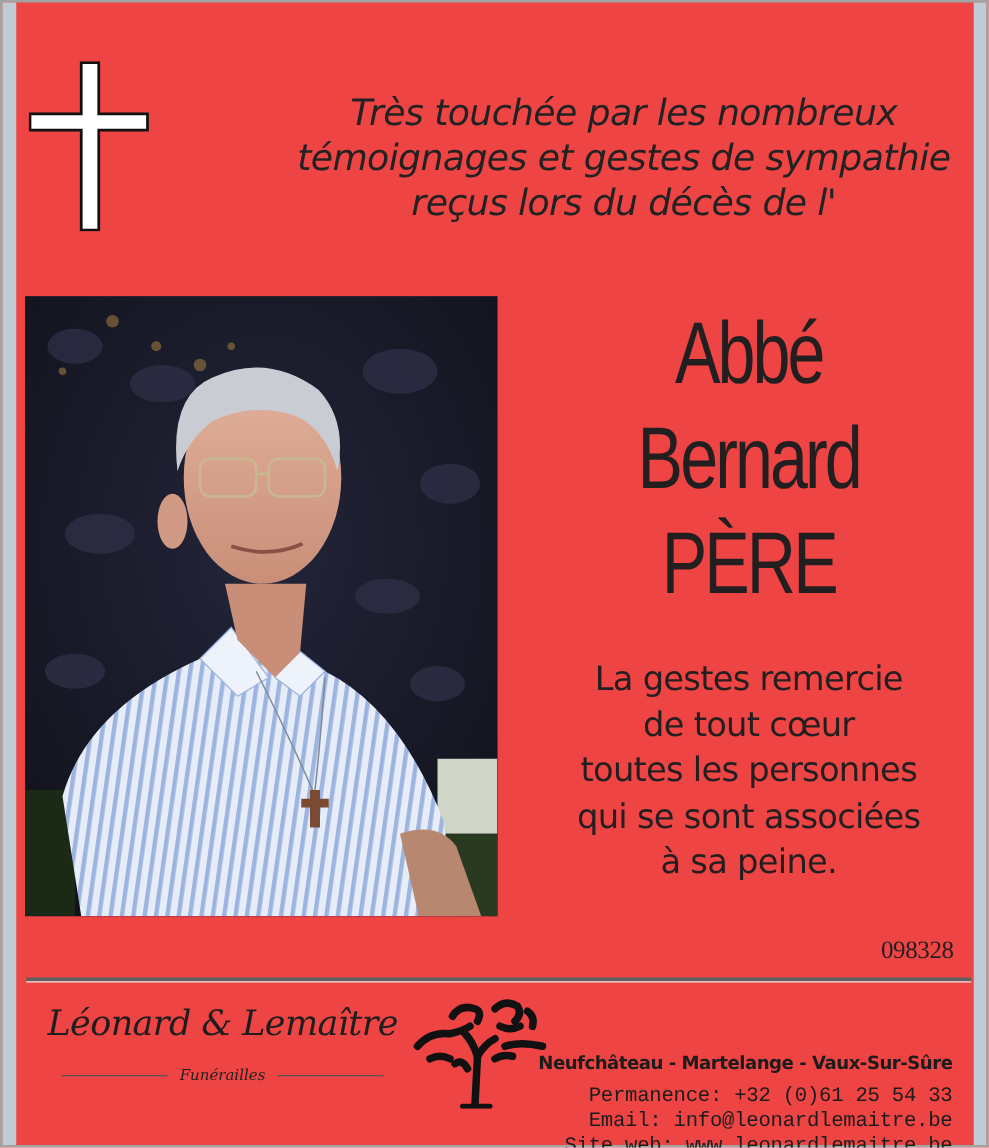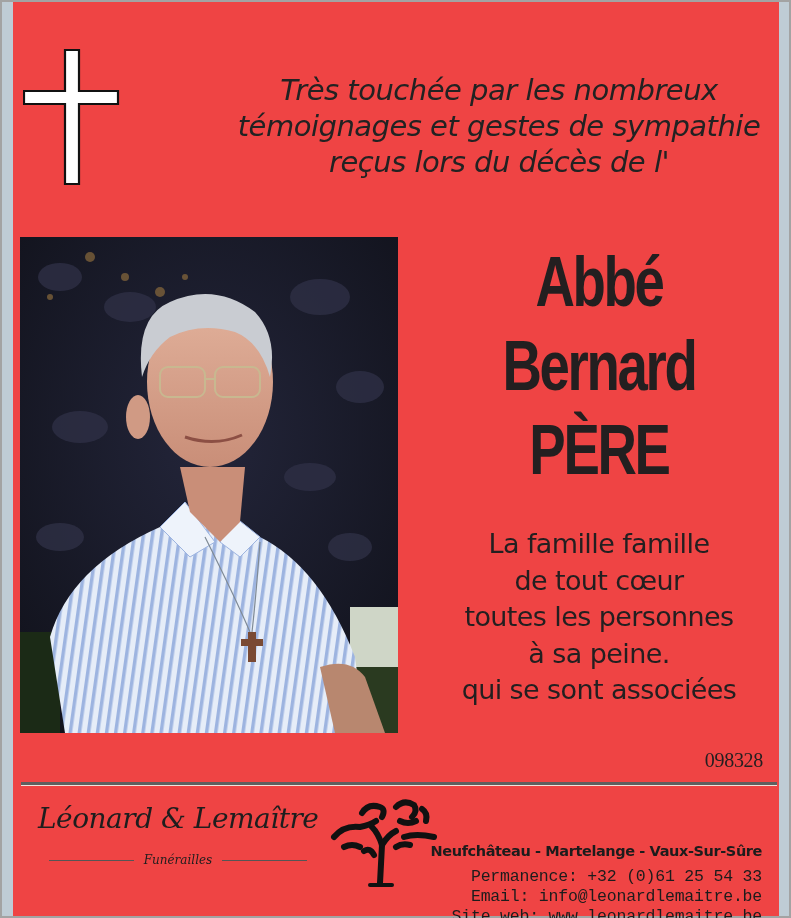--- a/index.html
+++ b/index.html
@@ -23,21 +23,21 @@
     .intro .line { display: block; white-space: nowrap; }
 
     .photo {
       position: absolute; left: 18px; top: 235px; width: 378px; height: 496px;
       overflow: hidden; background: #1a1b28;
     }
 
     .name {
       position: absolute; left: 420px; top: 238px; width: 354px;
       text-align: center;
-      font-family: "Liberation Sans", sans-serif; font-weight: bold;
+      font-family: "Liberation Sans", sans-serif; font-weight: normal;
       font-size: 70px; line-height: 84px; color: #231f20;
       letter-spacing: -3px;
     }
     .name .line { display: block; white-space: nowrap; transform: scaleX(0.78); transform-origin: center; }
 
     .thanks {
       position: absolute; left: 420px; top: 524px; width: 354px;
       text-align: center;
       font-family: "DejaVu Sans", sans-serif;
       font-size: 27px; line-height: 36.5px; color: #231f20;
@@ -161,25 +161,25 @@
     </svg>
   </div>
 
   <div class="name">
     <span class="line">Abbé</span>
     <span class="line">Bernard</span>
     <span class="line">PÈRE</span>
   </div>
 
   <div class="thanks">
-    <span class="line">La famille famille</span>
+    <span class="line">La gestes remercie</span>
     <span class="line">de tout cœur</span>
     <span class="line">toutes les personnes</span>
+    <span class="line">qui se sont associées</span>
     <span class="line">à sa peine.</span>
-    <span class="line">qui se sont associées</span>
   </div>
 
   <div class="ref">098328</div>
 
   <div class="rule"></div>
   <div class="rule-thin"></div>
 
   <div class="brand-main">Léonard &amp; Lemaître</div>
   <div class="brand-sub-wrap">
     <span class="brand-dash"></span>

